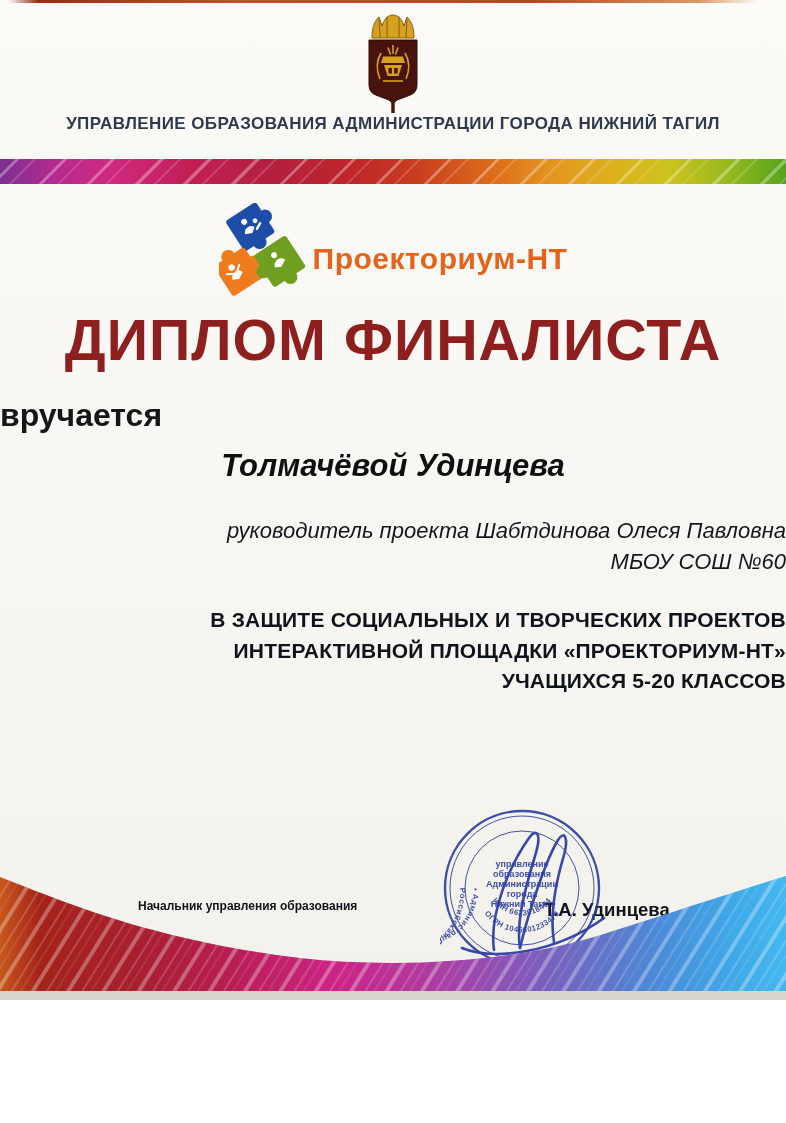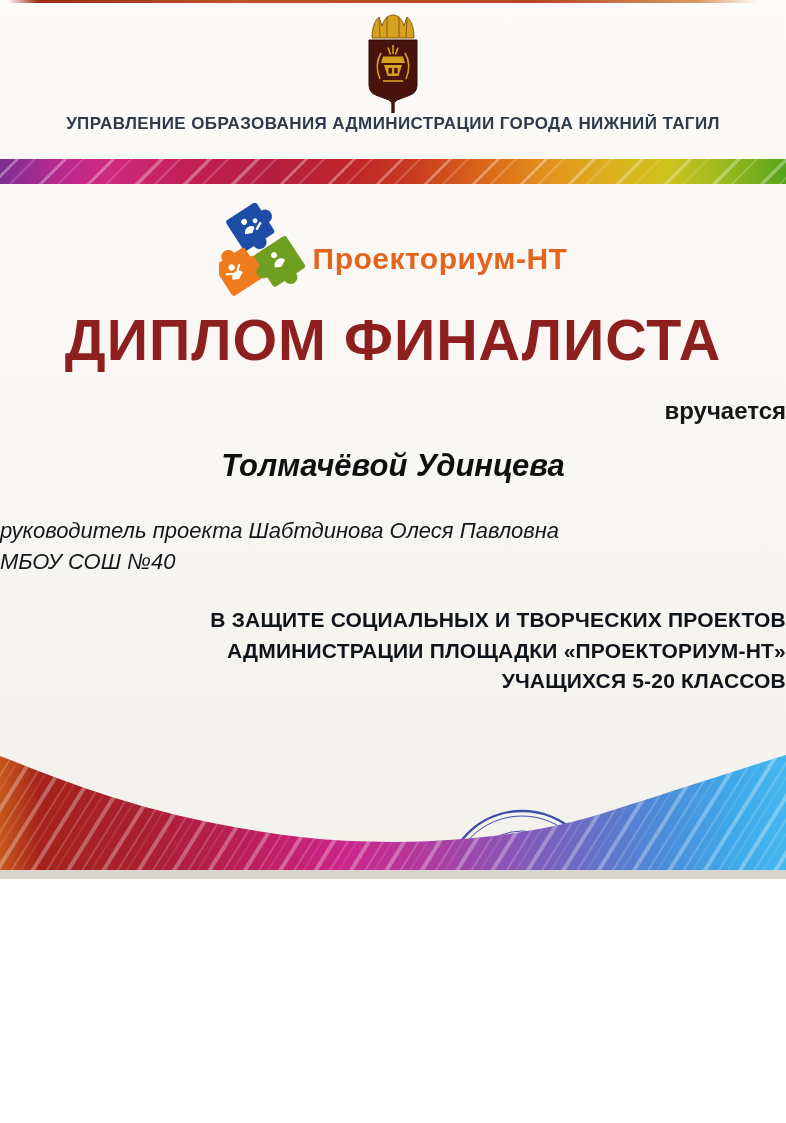--- a/index.html
+++ b/index.html
@@ -1,20 +1,20 @@
 <!DOCTYPE html>
 <html><head>
 <meta charset="utf-8">
 <style>
   * { margin:0; padding:0; box-sizing:border-box; }
   html,body { width:786px; height:1123px; }
   body { font-family:"Liberation Sans","DejaVu Sans",sans-serif; }
 
   .page {
-    position:relative; width:786px; height:879px; overflow:hidden;
+    position:relative; width:786px; height:1000px; overflow:hidden;
     background:linear-gradient(180deg,#fcfbf8 0%,#f8f6f2 55%,#f3f1ec 100%);
   }
 
   
   .top-edge-line {
     position:absolute; top:0; left:8px; width:750px; height:3px;
     background:linear-gradient(90deg, rgba(138,32,20,0) 0%, #9c2c16 4%, #c0512a 30%, #b84524 70%, #d99a66 92%, rgba(217,154,102,0) 100%);
   }
 
   
@@ -44,29 +44,29 @@
     padding-top:10px;
   }
 
   .diploma-title {
     position:absolute; top:306px; left:0; right:0; text-align:center;
     font-size:58px; font-weight:800; color:#8e1f1f; letter-spacing:1px;
     transform:scaleX(0.99); white-space:nowrap;
   }
 
   .presented-label {
-    position:absolute; top:397px; left:0; right:0; text-align:right;
-    font-size:24px; font-weight:600; color:#161616;
+    position:absolute; top:397px; left:0; right:0; text-align:left;
+    font-size:32px; font-weight:600; color:#161616;
   }
   .recipient-name {
     position:absolute; top:448px; left:0; right:0; text-align:center;
     font-size:31px; font-weight:700; font-style:italic; color:#0f0f0f;
   }
   .leader-block {
-    position:absolute; top:515px; left:0; right:0; text-align:left;
+    position:absolute; top:515px; left:0; right:0; text-align:right;
     font-size:22px; font-style:italic; color:#13171c; line-height:31px; font-weight:500;
   }
   .achievement-block {
     position:absolute; top:605px; left:0; right:0; text-align:right;
     font-size:21px; font-weight:700; color:#0f141a; line-height:30.5px; letter-spacing:0.2px;
   }
 
   .sig-title { position:absolute; left:138px; top:899px; font-size:12px; font-weight:700; color:#101418; }
   .sig-name  { position:absolute; left:544px; top:899px; font-size:18.5px; font-weight:600; color:#101418; }
 
@@ -156,26 +156,26 @@
   </div>
 
   <div class="diploma-title">ДИПЛОМ ФИНАЛИСТА</div>
 
   <div class="presented-label">вручается</div>
 
   <div class="recipient-name">Толмачёвой Удинцева</div>
 
   <div class="leader-block">
     <div>руководитель проекта Шабтдинова Олеся Павловна</div>
-    <div>МБОУ СОШ №40</div>
+    <div>МБОУ СОШ №60</div>
   </div>
 
   <div class="achievement-block">
     <div>В ЗАЩИТЕ СОЦИАЛЬНЫХ И ТВОРЧЕСКИХ ПРОЕКТОВ</div>
-    <div>АДМИНИСТРАЦИИ ПЛОЩАДКИ «ПРОЕКТОРИУМ-НТ»</div>
+    <div>ИНТЕРАКТИВНОЙ ПЛОЩАДКИ «ПРОЕКТОРИУМ-НТ»</div>
     <div>УЧАЩИХСЯ 5-20 КЛАССОВ</div>
   </div>
 
   <div class="sig-title">Начальник управления образования</div>
   <div class="sig-name">Т.А. Удинцева</div>
 
   <svg class="stamp-wrap" viewBox="0 0 164 164">
     <g opacity="0.9" transform="translate(3 3)">
       <defs>
         <path id="ringOuter" d="M 17,79 A 62,62 0 1 1 16.99,78.85"></path>

